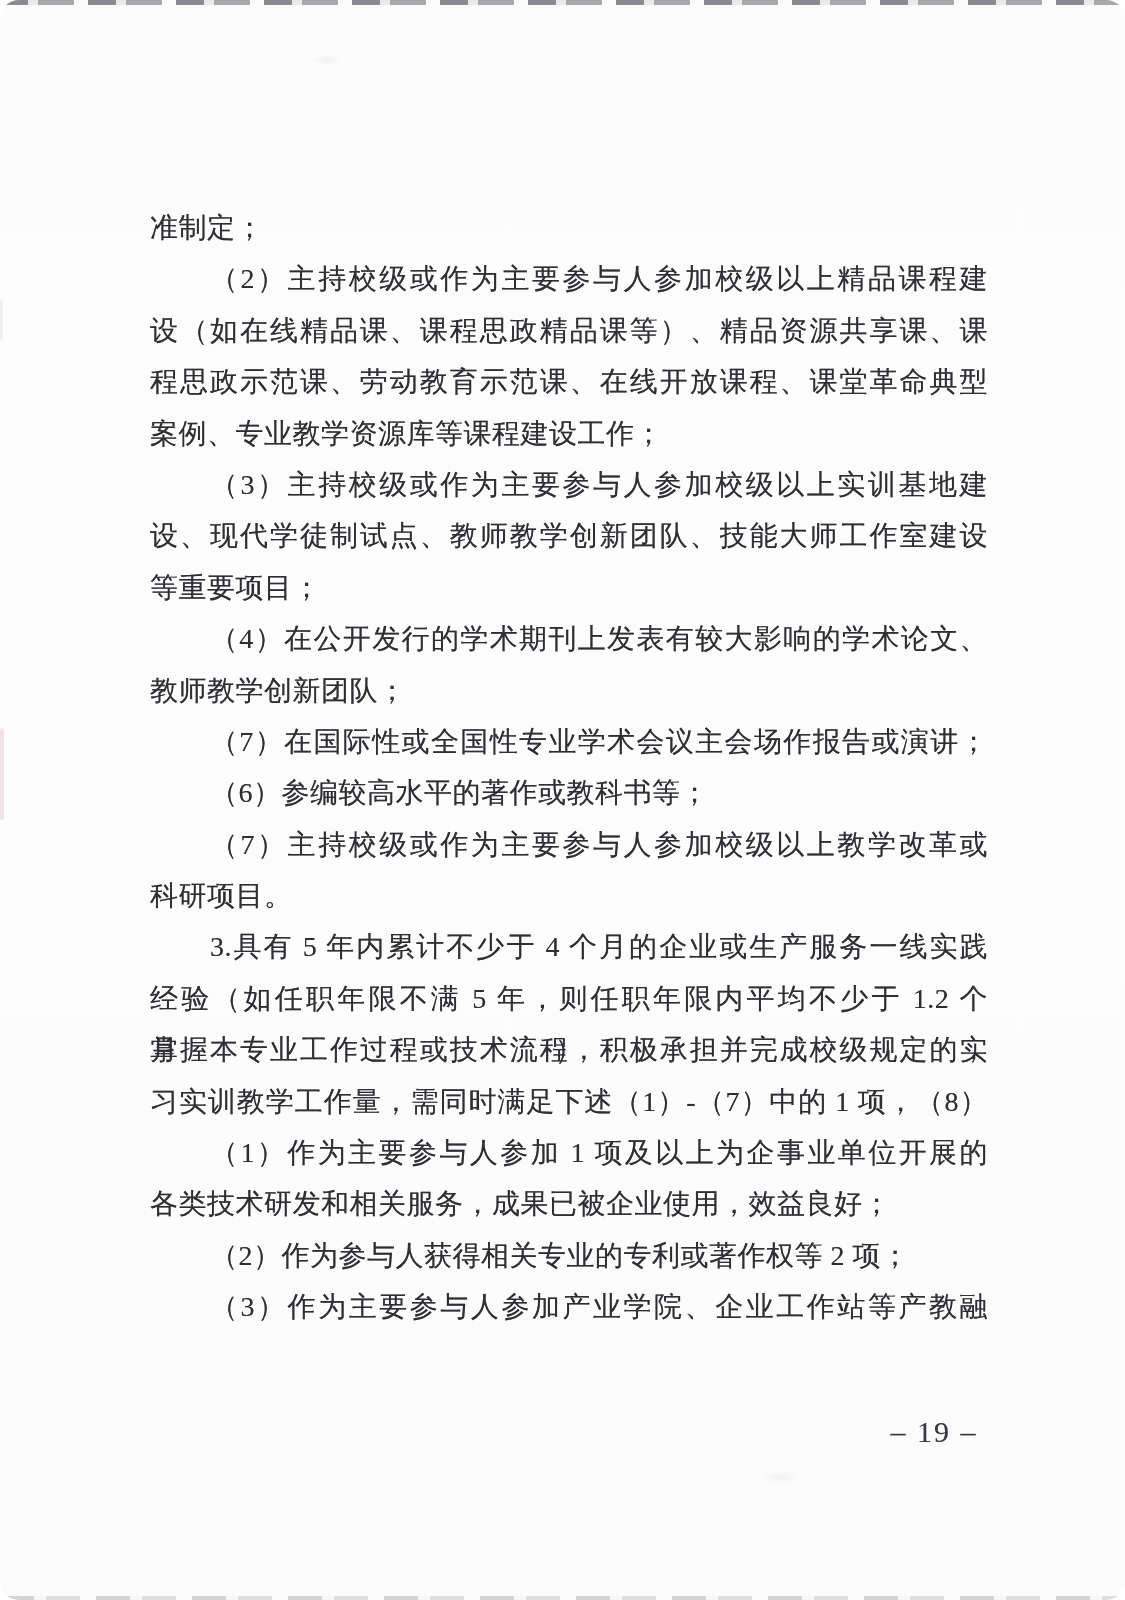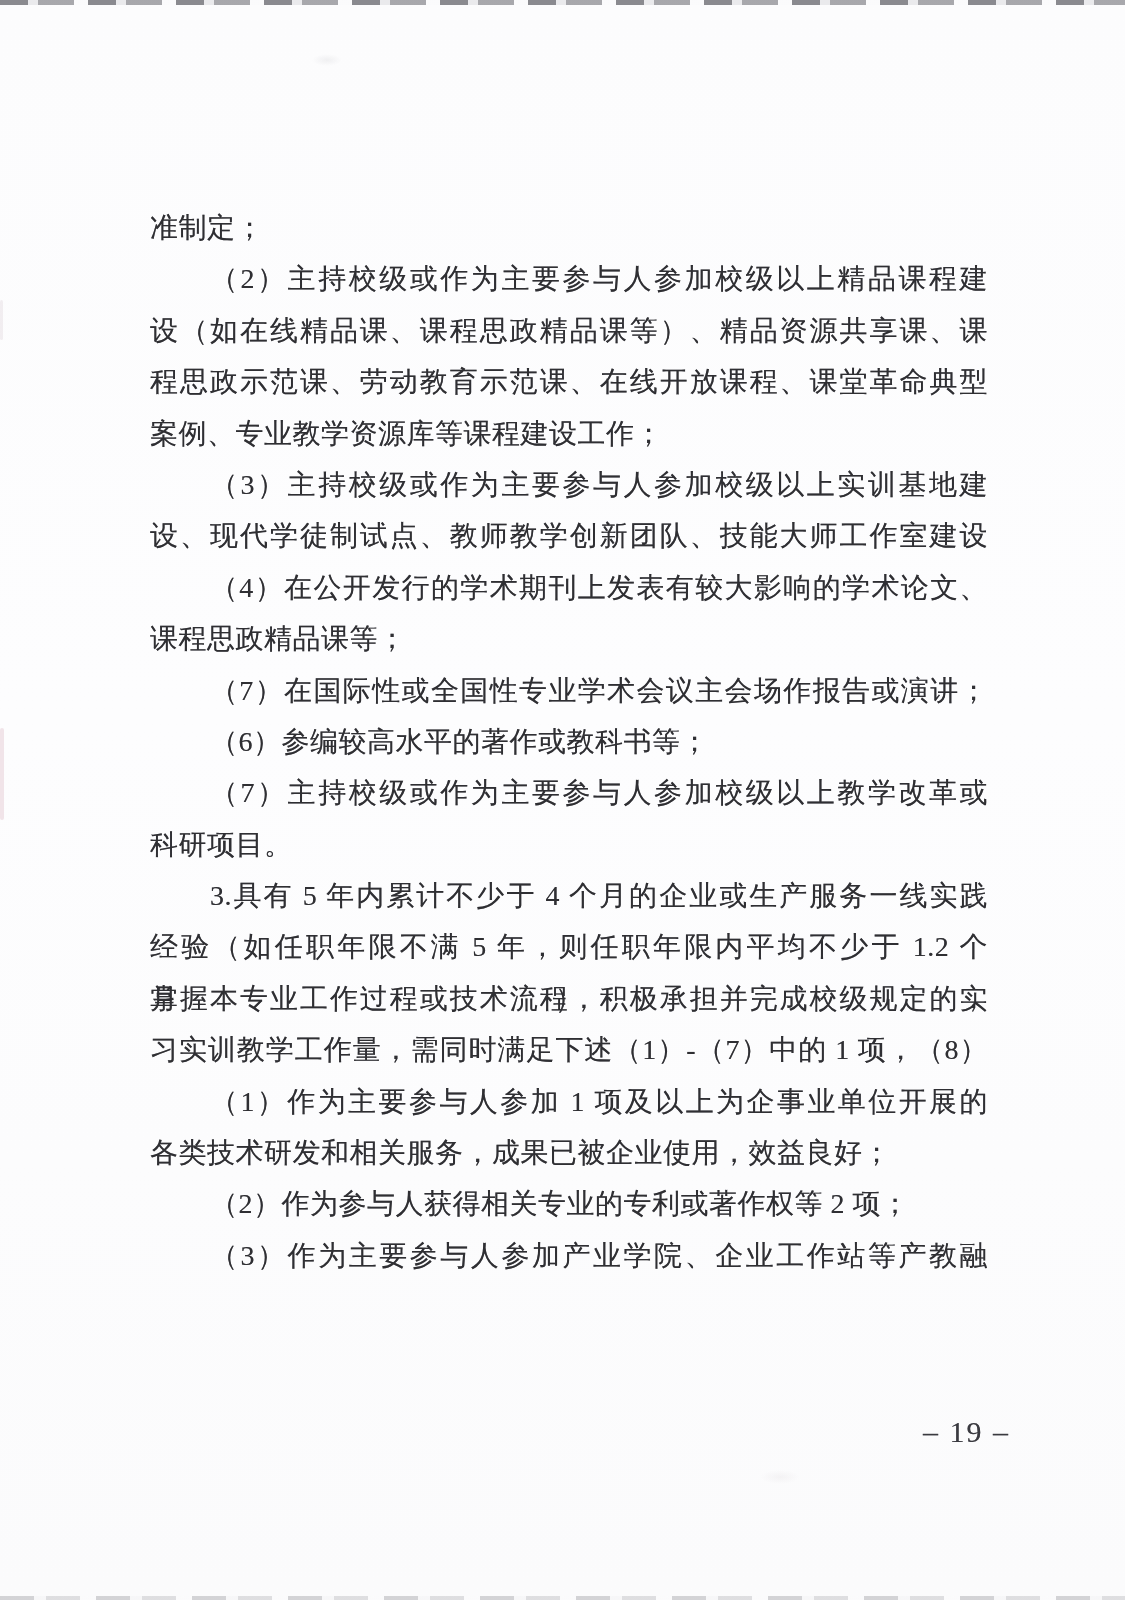--- a/index.html
+++ b/index.html
@@ -7,20 +7,21 @@
     padding: 0;
     background: #ffffff;
   }
   .page {
     position: relative;
     width: 1125px;
     height: 1600px;
     overflow: hidden;
     background: linear-gradient(180deg, #fcfcfd 0%, #fdfdfe 45%, #fbfbfc 100%);
     font-family: "Liberation Serif", serif;
+    border-radius: 19px;
   }
   
   .scan-edge-top {
     position: absolute;
     top: 0; left: 0; right: 0;
     height: 5px;
     background: repeating-linear-gradient(90deg,
       rgba(62,62,70,0.60) 0px, rgba(62,62,70,0.60) 28px,
       rgba(170,170,178,0.22) 28px, rgba(170,170,178,0.22) 38px,
       rgba(84,84,92,0.50) 38px, rgba(84,84,92,0.50) 74px,
@@ -85,21 +86,21 @@
   }
   .line.indent {
     padding-left: 60px;
   }
   
   .footer {
     position: absolute;
     top: 1412px;
     left: 858px;
     width: 152px;
-    text-align: right;
+    text-align: center;
     font-size: 30px;
     line-height: 40px;
     letter-spacing: 2px;
     color: #3a3a40;
     text-shadow: 0 0 0.6px rgba(52,52,58,0.5);
   }
 </style>
 </head>
 <body>
 
@@ -112,22 +113,23 @@
   <div class="scan-smudge-d"></div>
 
   <main class="text-block">
       <div class="line">准制定；</div>
       <div class="line indent justify">（2）主持校级或作为主要参与人参加校级以上精品课程建</div>
       <div class="line justify">设（如在线精品课、课程思政精品课等）、精品资源共享课、课</div>
       <div class="line justify">程思政示范课、劳动教育示范课、在线开放课程、课堂革命典型</div>
       <div class="line">案例、专业教学资源库等课程建设工作；</div>
       <div class="line indent justify">（3）主持校级或作为主要参与人参加校级以上实训基地建</div>
       <div class="line justify">设、现代学徒制试点、教师教学创新团队、技能大师工作室建设</div>
+      <div class="line">等重要项目；</div>
       <div class="line indent justify">（4）在公开发行的学术期刊上发表有较大影响的学术论文、</div>
-      <div class="line">课程思政精品课等；</div>
+      <div class="line">教师教学创新团队；</div>
       <div class="line indent justify">（7）在国际性或全国性专业学术会议主会场作报告或演讲；</div>
       <div class="line indent">（6）参编较高水平的著作或教科书等；</div>
       <div class="line indent justify">（7）主持校级或作为主要参与人参加校级以上教学改革或</div>
       <div class="line">科研项目。</div>
       <div class="line indent justify">3.具有 5 年内累计不少于 4 个月的企业或生产服务一线实践</div>
       <div class="line justify">经验（如任职年限不满 5 年，则任职年限内平均不少于 1.2 个月），</div>
       <div class="line justify">掌握本专业工作过程或技术流程，积极承担并完成校级规定的实</div>
       <div class="line justify">习实训教学工作量，需同时满足下述（1）-（7）中的 1 项，（8）</div>
       <div class="line indent justify">（1）作为主要参与人参加 1 项及以上为企事业单位开展的</div>
       <div class="line">各类技术研发和相关服务，成果已被企业使用，效益良好；</div>

